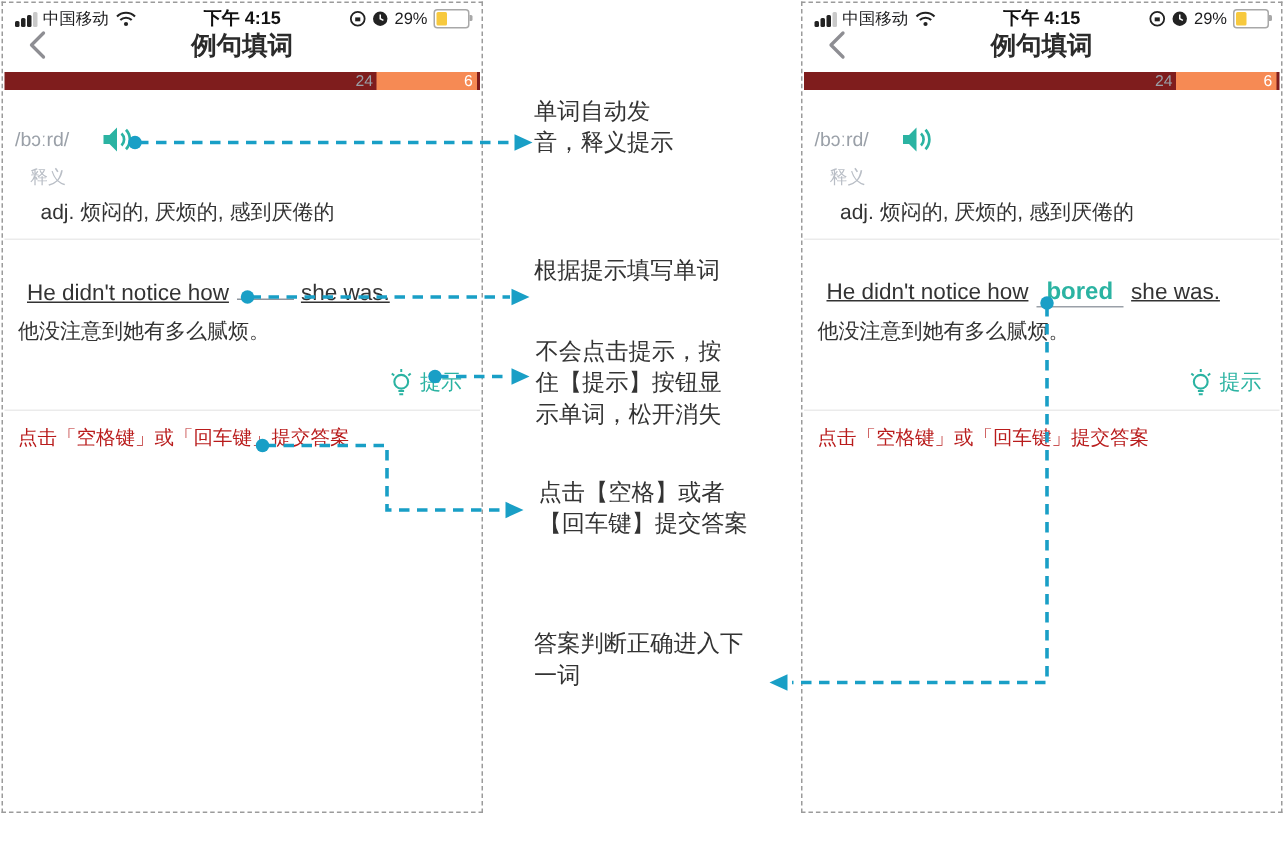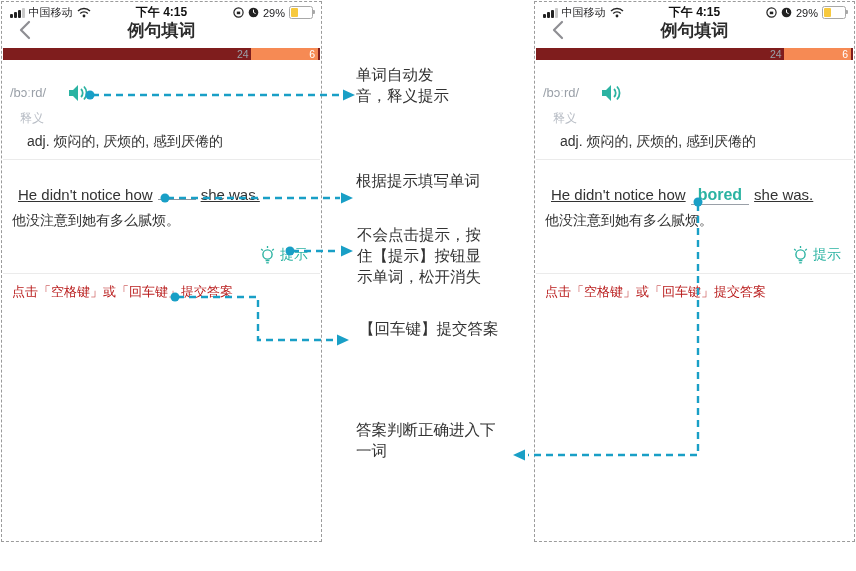--- a/index.html
+++ b/index.html
@@ -236,20 +236,21 @@
 </div>
 <div class="annotation ann2">
   <div>根据提示填写单词</div>
 </div>
 <div class="annotation ann3">
   <div>不会点击提示，按</div>
   <div>住【提示】按钮显</div>
   <div>示单词，松开消失</div>
 </div>
 <div class="annotation ann4">
+  <div>点击【空格】或者</div>
   <div>【回车键】提交答案</div>
 </div>
 <div class="annotation ann5">
   <div>答案判断正确进入下</div>
   <div>一词</div>
 </div>
 
 <svg id="arrows" viewBox="0 0 856 571">
   <g stroke="#199fc6" stroke-width="2.4" fill="none" stroke-dasharray="7 5">
     <path d="M92 95 H346"></path>

